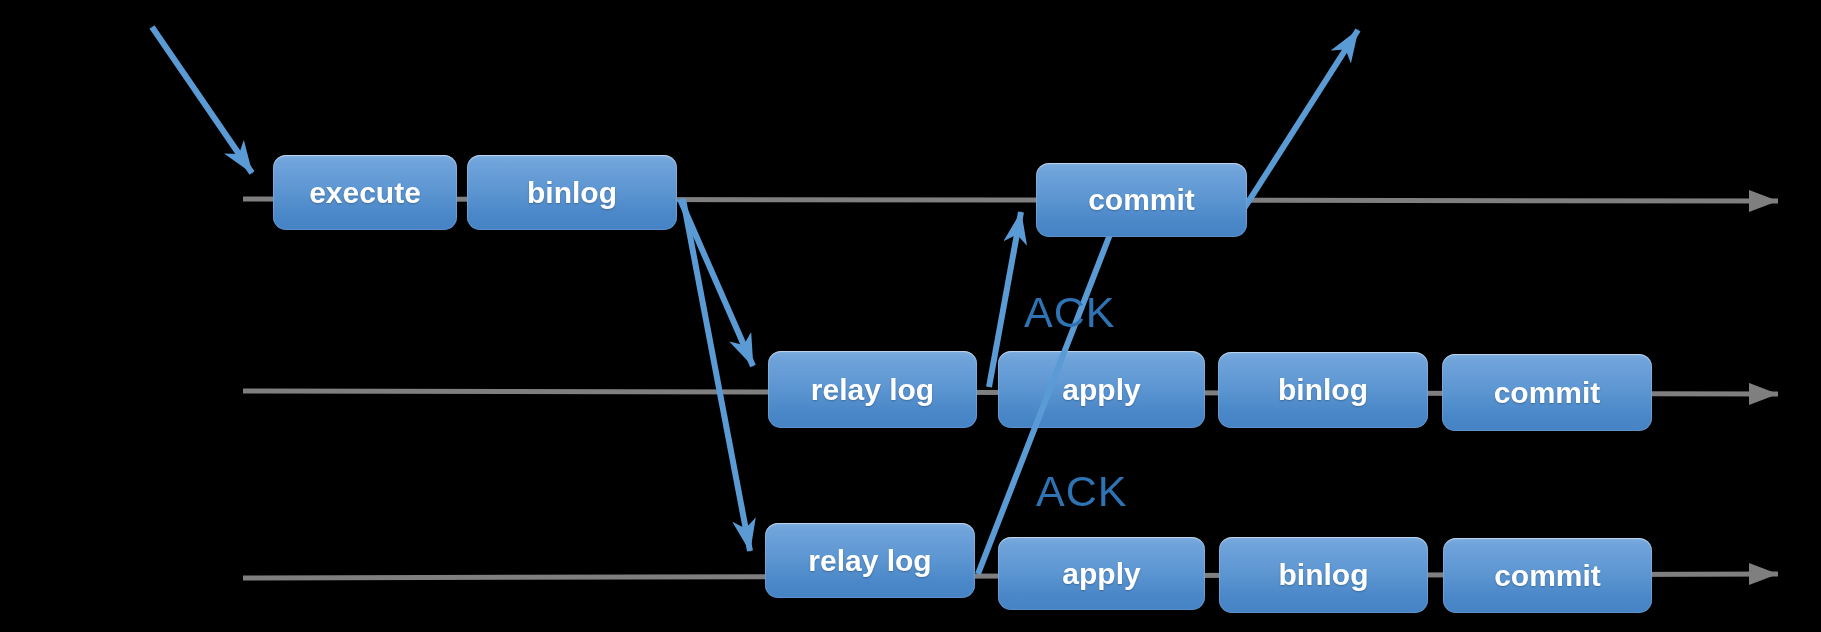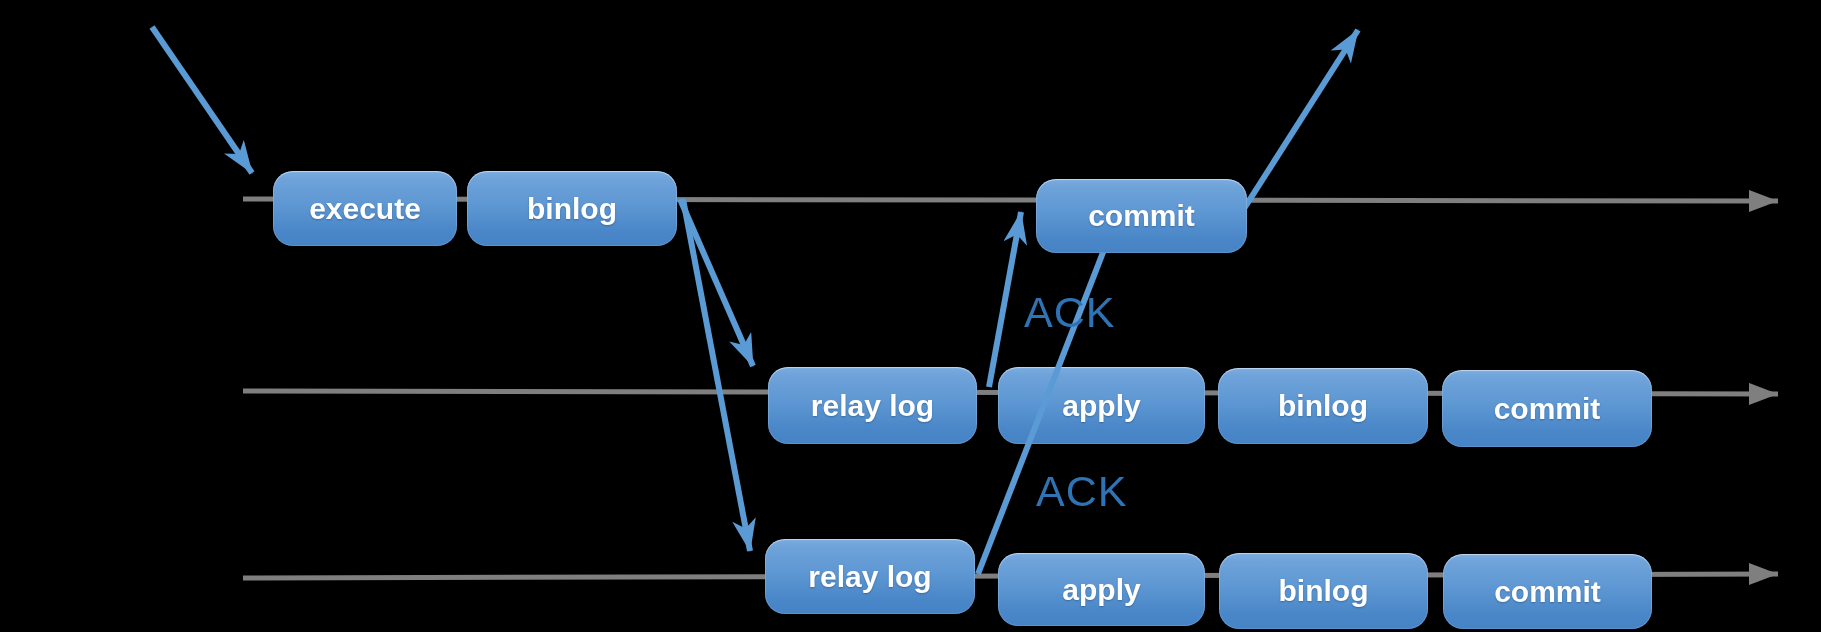--- a/index.html
+++ b/index.html
@@ -8,28 +8,27 @@
     overflow:hidden; font-family:"Liberation Sans", sans-serif;
   }
   .layer { position:absolute; left:0; top:0; width:1821px; height:632px; }
   .under  { z-index:1; }
   .boxes  { z-index:2; }
   .over   { z-index:3; pointer-events:none; }
   .topbox { z-index:4; }
   .labels { z-index:5;margin-left:8px; }
   .node {
     position:absolute;
-    border-radius:20px;
+    border-radius:13px;
     background:linear-gradient(180deg,#7BACDF 0%,#6FA3DA 10%,#5C96D2 48%,#4A87C8 80%,#4583C5 100%);
     box-shadow: inset 0 1px 1px rgba(255,255,255,0.45), inset 0 0 0 1px rgba(255,255,255,0.12);
     display:flex; align-items:center; justify-content:center;
     color:#ffffff; font-weight:bold; font-size:30px;
     text-shadow:0 1px 2px rgba(0,0,0,0.25);
     white-space:nowrap;
-    margin-top:16px;
   }
   .ack {
     position:absolute; color:#2E74B5; font-size:43px; font-weight:400;
     letter-spacing:1px; line-height:1;
   }
 </style>
 </head>
 <body>
 
 <div class="canvas">

